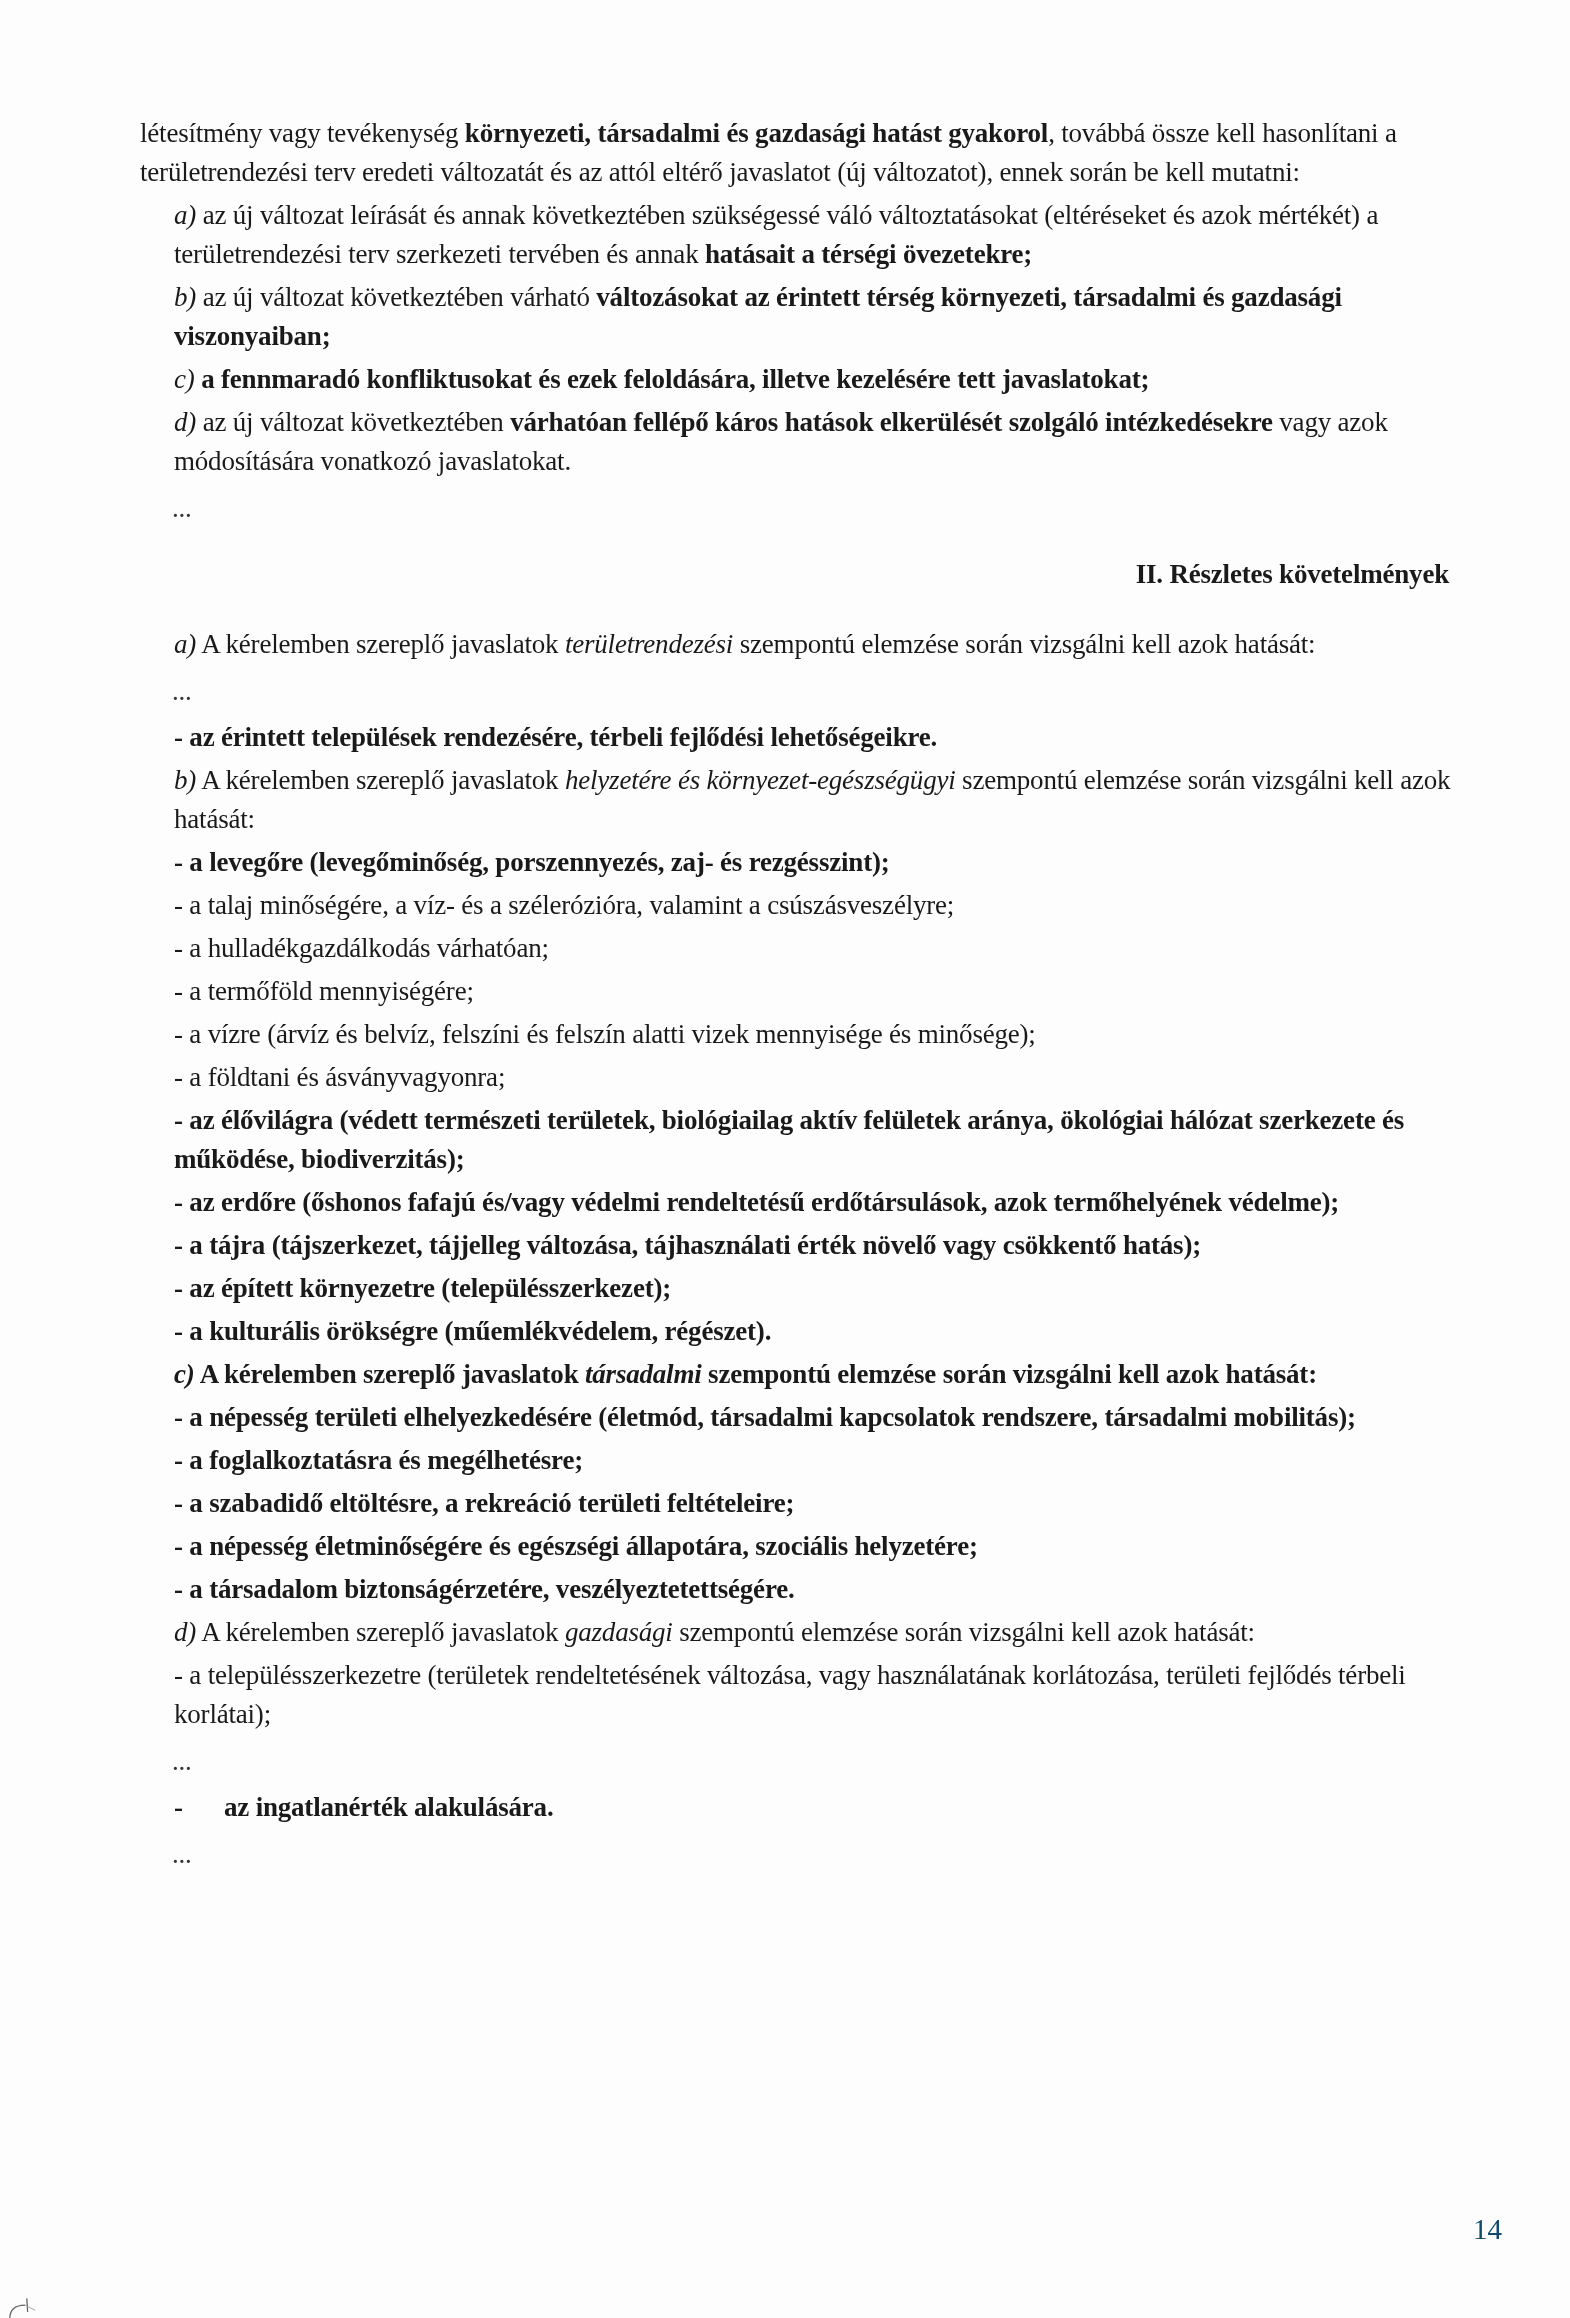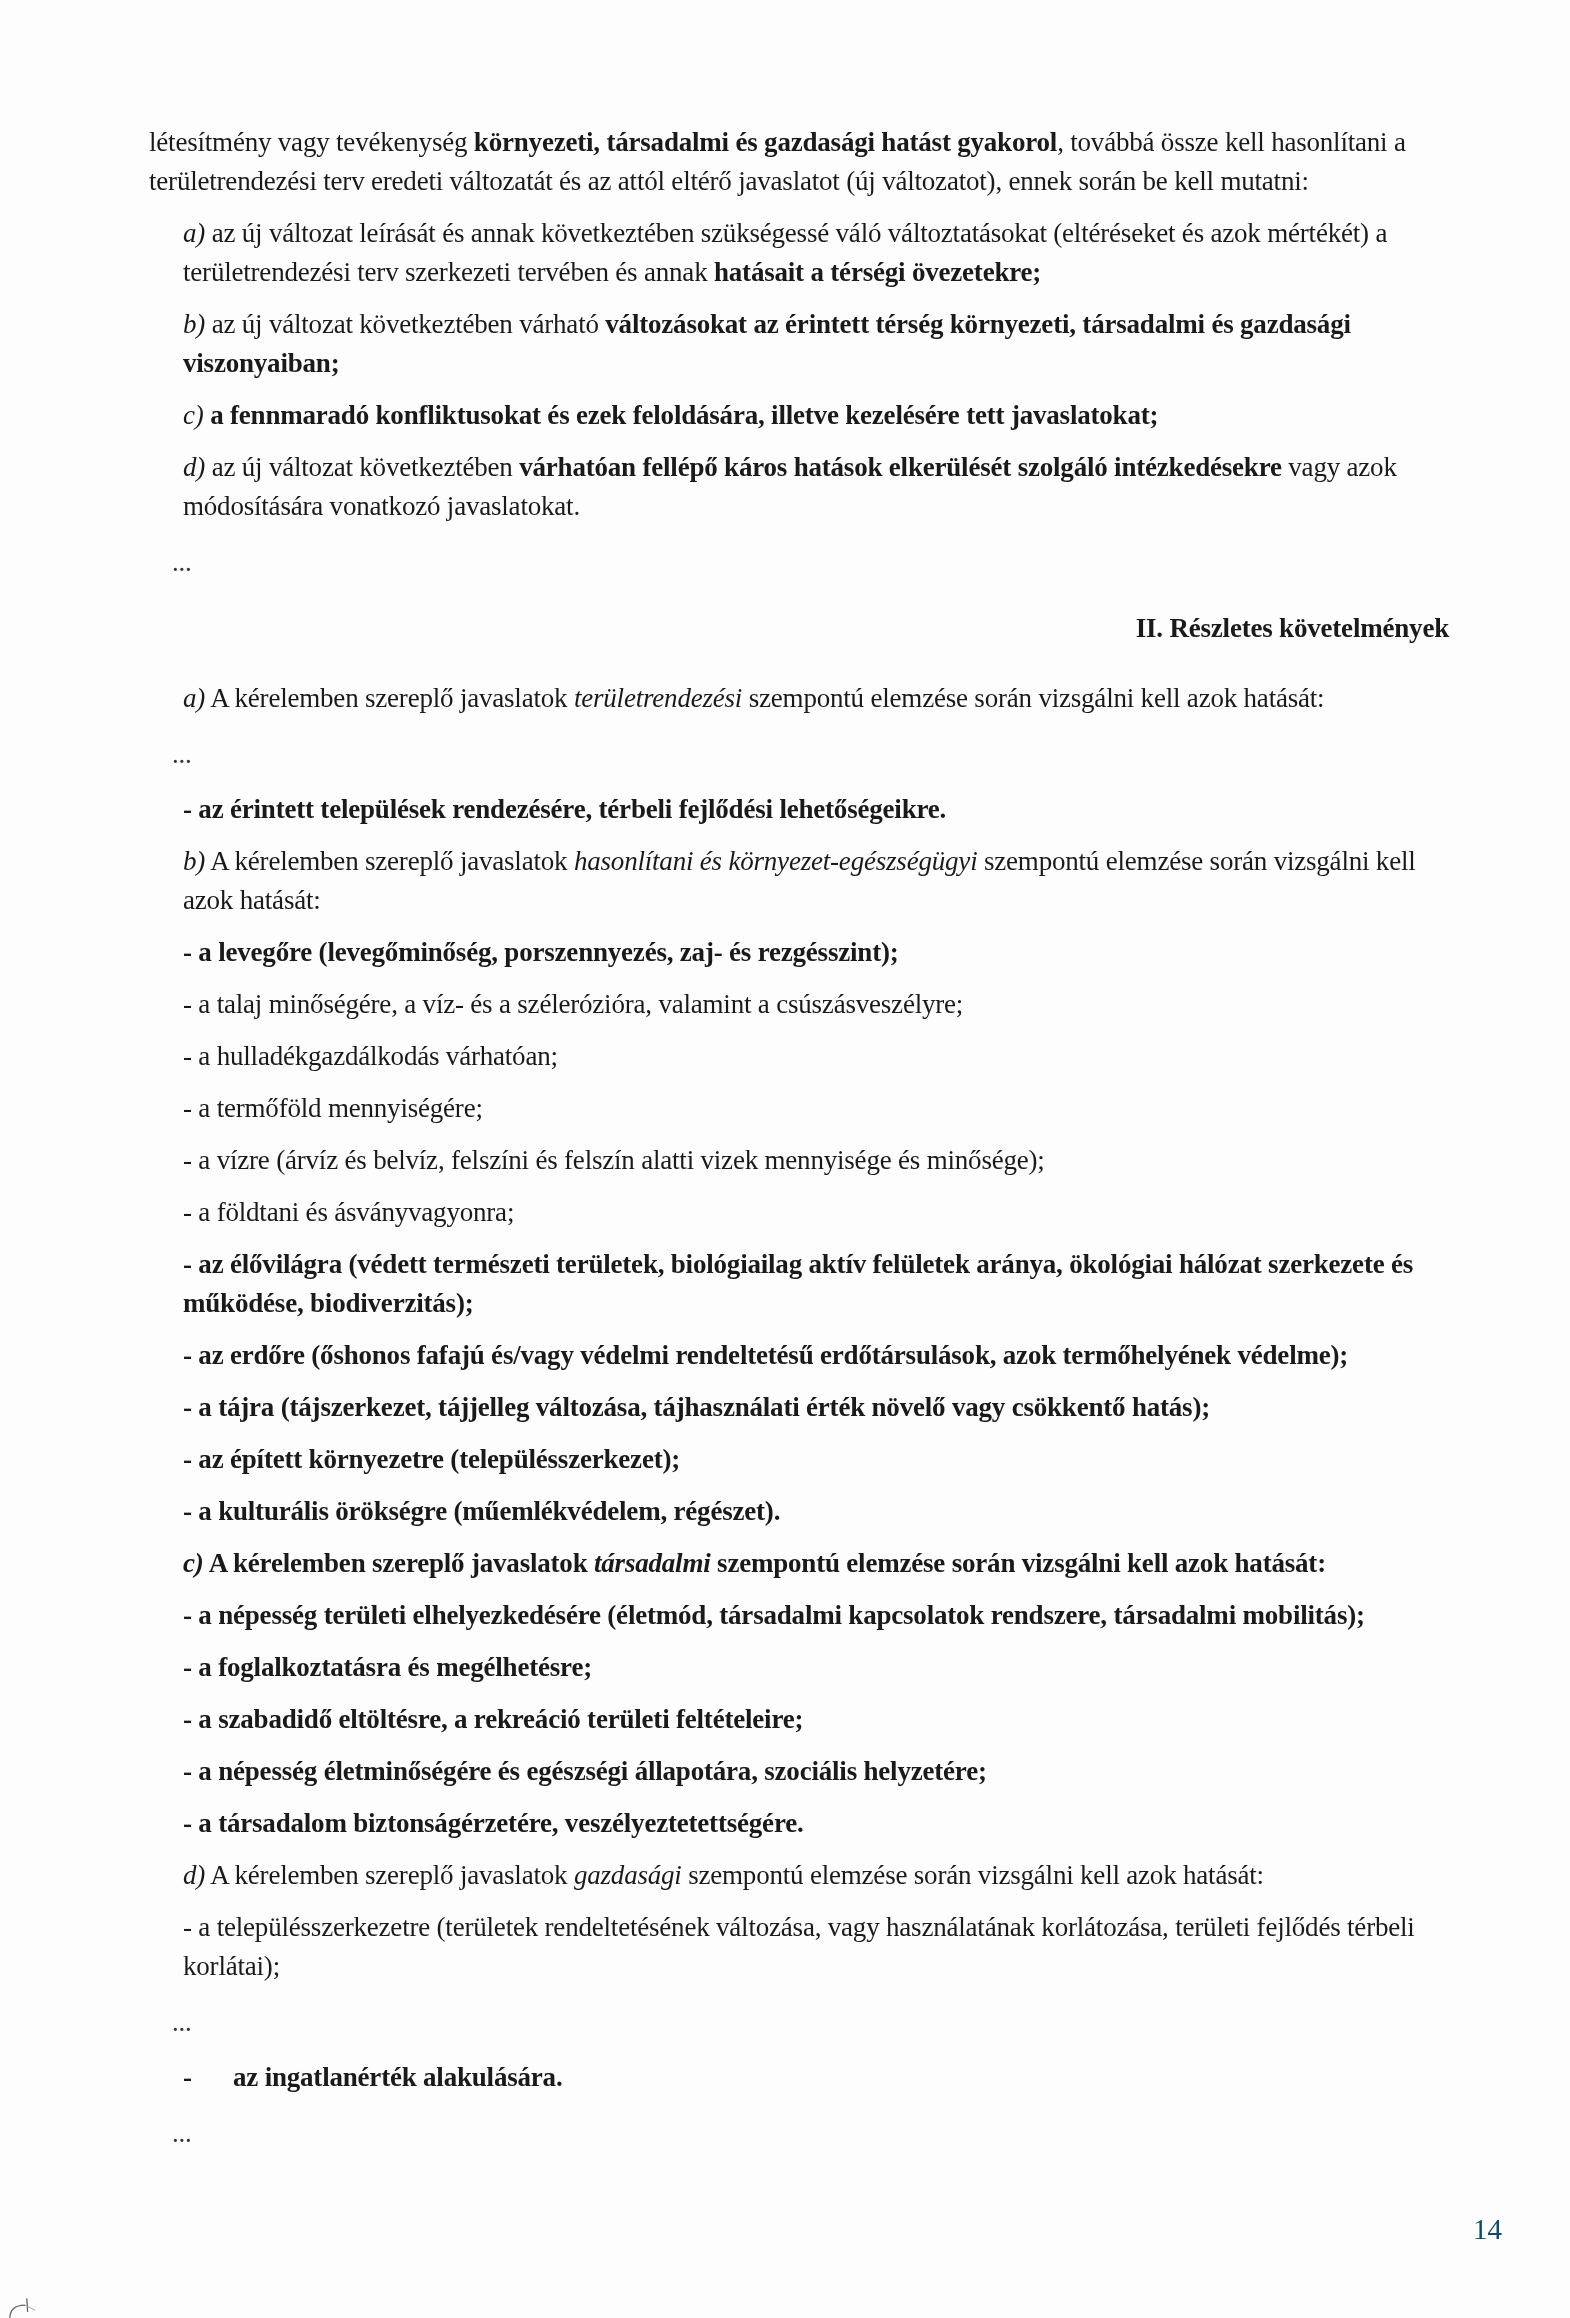--- a/index.html
+++ b/index.html
@@ -8,21 +8,21 @@
     position: absolute; left: 0; top: 0; width: 1570px; height: 2319px;
     background: #fdfdfd;
     font-family: "Liberation Serif", "DejaVu Serif", serif;
     color: #1a1a1a;
   }
   .text {
     position: absolute; left: 136px; top: 110px; width: 1339px;
     font-size: 27px; line-height: 39px;
     letter-spacing: -0.2px;
   }
-  .p { margin: 13px; }
+  .p { margin: 4px; }
   .ind { padding-left: 34px; }
   .b { font-weight: bold; }
   .i { font-style: italic; }
   .ellipsis { padding-left: 36px; height: 46px; line-height: 46px; color: #333; }
   .heading { text-align: right; font-weight: bold; margin: 24px 0 31px 0; padding-right: 26px; }
   .lastdash { padding-left: 34px; }
   .lastdash .dash { display: inline-block; width: 50px; }
   .pagenum {
     position: absolute; left: 1473px; top: 2213px;
     font-size: 29px; color: #0c4a6e;
@@ -57,21 +57,21 @@
 
     <div class="heading">II. Részletes követelmények</div>
 
     <p class="p ind">
       <span class="i">a)</span><span> A kérelemben szereplő javaslatok </span><span class="i">területrendezési</span><span> szempontú elemzése során vizsgálni kell azok hatását:</span>
     </p>
     <div class="ellipsis">...</div>
     <p class="p ind b">- az érintett települések rendezésére, térbeli fejlődési lehetőségeikre.</p>
 
     <p class="p ind">
-      <span class="i">b)</span><span> A kérelemben szereplő javaslatok </span><span class="i">hasonlítani és környezet-egészségügyi</span><span> szempontú elemzése során vizsgálni kell azok hatását:</span>
+      <span class="i">b)</span><span> A kérelemben szereplő javaslatok </span><span class="i">helyzetére és környezet-egészségügyi</span><span> szempontú elemzése során vizsgálni kell azok hatását:</span>
     </p>
     <div id="b-bullets">
         <p class="p ind b">- a levegőre (levegőminőség, porszennyezés, zaj- és rezgésszint);</p>
         <p class="p ind">- a talaj minőségére, a víz- és a szélerózióra, valamint a csúszásveszélyre;</p>
         <p class="p ind">- a hulladékgazdálkodás várhatóan;</p>
         <p class="p ind">- a termőföld mennyiségére;</p>
         <p class="p ind">- a vízre (árvíz és belvíz, felszíni és felszín alatti vizek mennyisége és minősége);</p>
         <p class="p ind">- a földtani és ásványvagyonra;</p>
         <p class="p ind b">- az élővilágra (védett természeti területek, biológiailag aktív felületek aránya, ökológiai hálózat szerkezete és működése, biodiverzitás);</p>
         <p class="p ind b">- az erdőre (őshonos fafajú és/vagy védelmi rendeltetésű erdőtársulások, azok termőhelyének védelme);</p>

